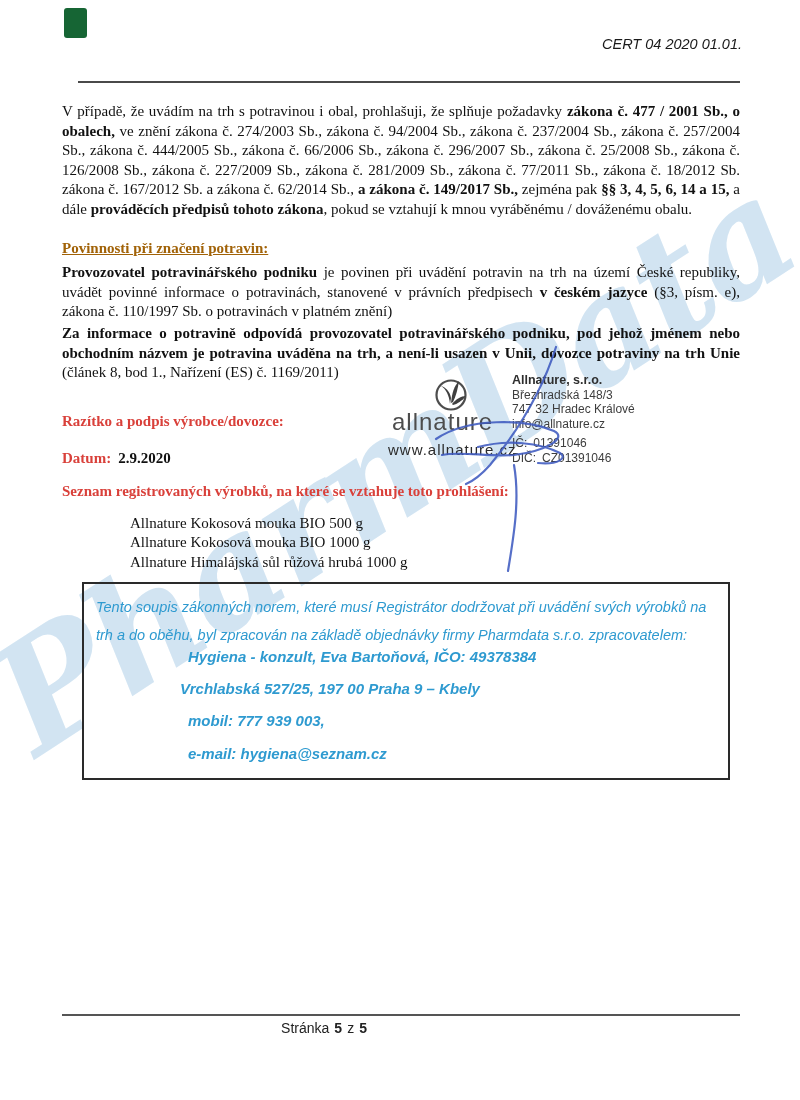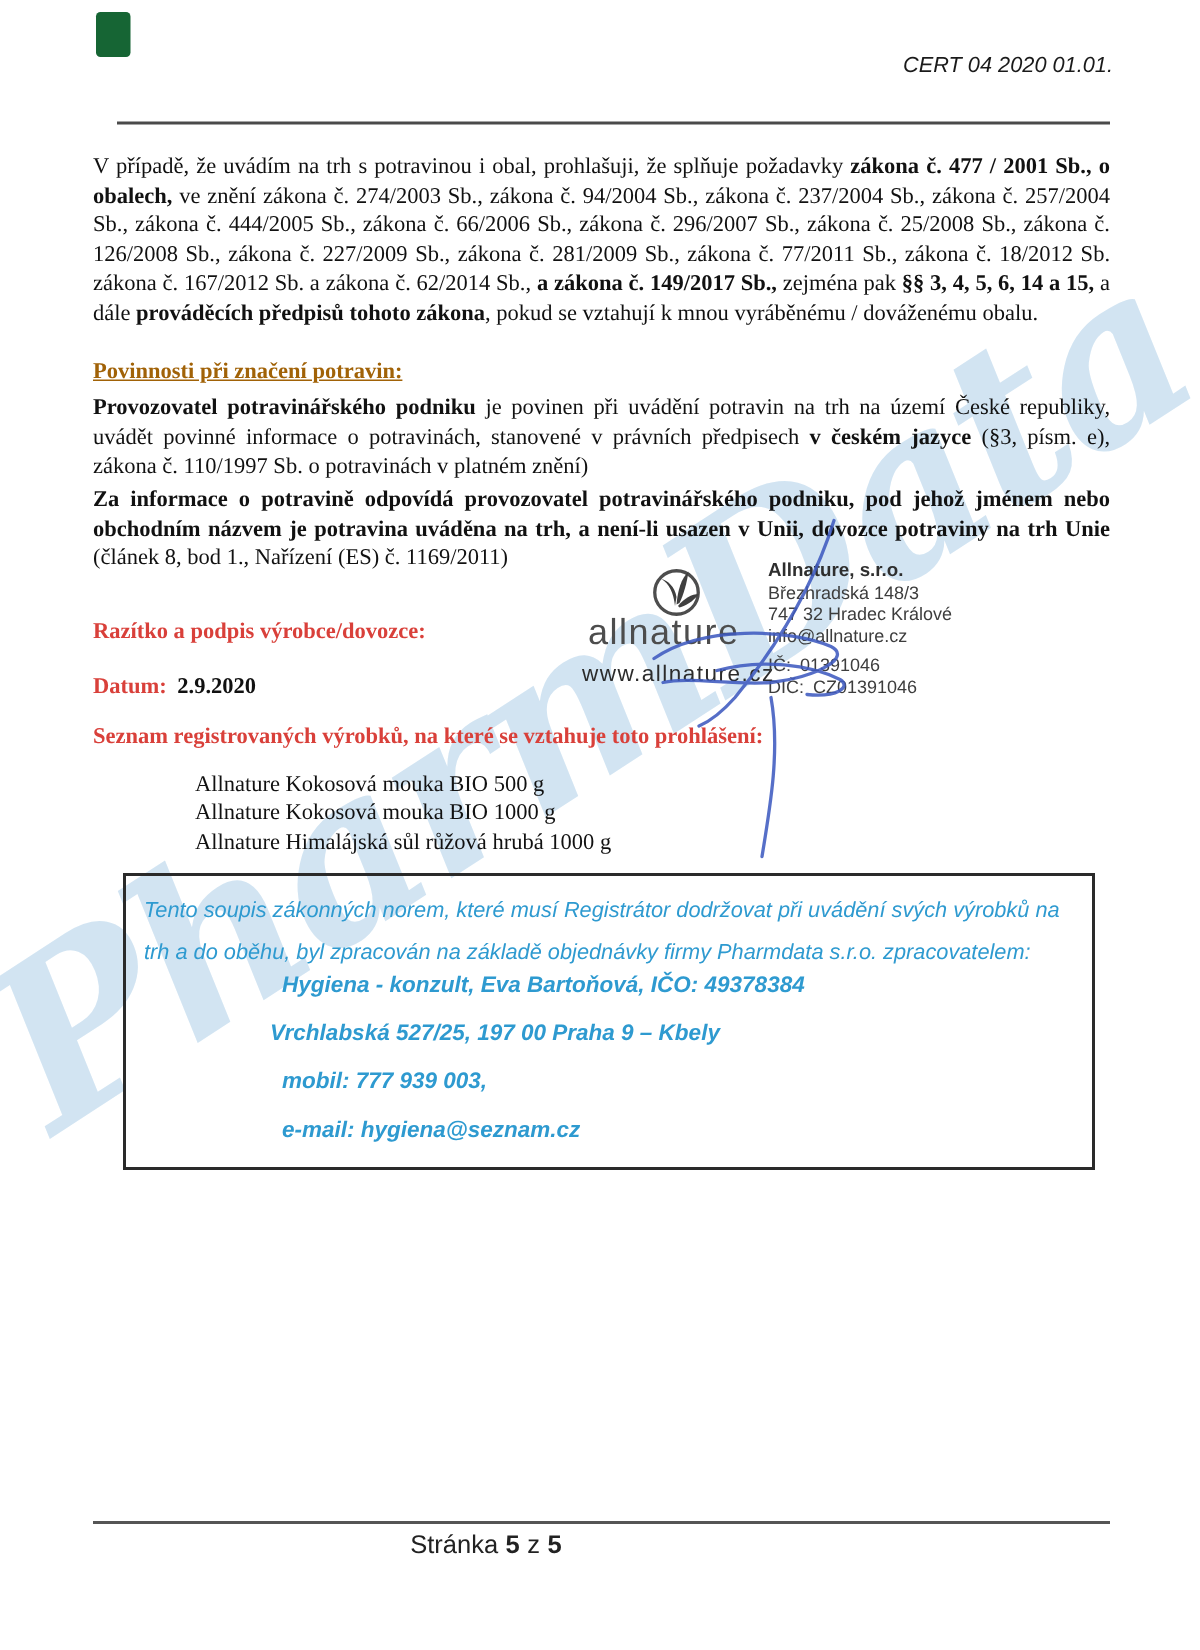--- a/index.html
+++ b/index.html
@@ -93,21 +93,21 @@
   }
   .notice-line{
     position:absolute;left:104px;
     font-family:"Liberation Sans",sans-serif;font-style:italic;font-weight:bold;
     font-size:15px;color:var(--blue);white-space:nowrap;
   }
 
   .footer{
     position:absolute;left:0;top:1020px;width:648px;
     display:flex;justify-content:center;gap:5px;
-    font-family:"Liberation Sans",sans-serif;font-size:17px;color:#222;
+    font-family:"Liberation Sans",sans-serif;font-size:14px;color:#222;
   }
 </style>
 </head>
 <body>
 
 <div class="page">
 
   <div class="watermark">PharmData s.r.o.</div>
 
   <div class="green-marker"></div>

